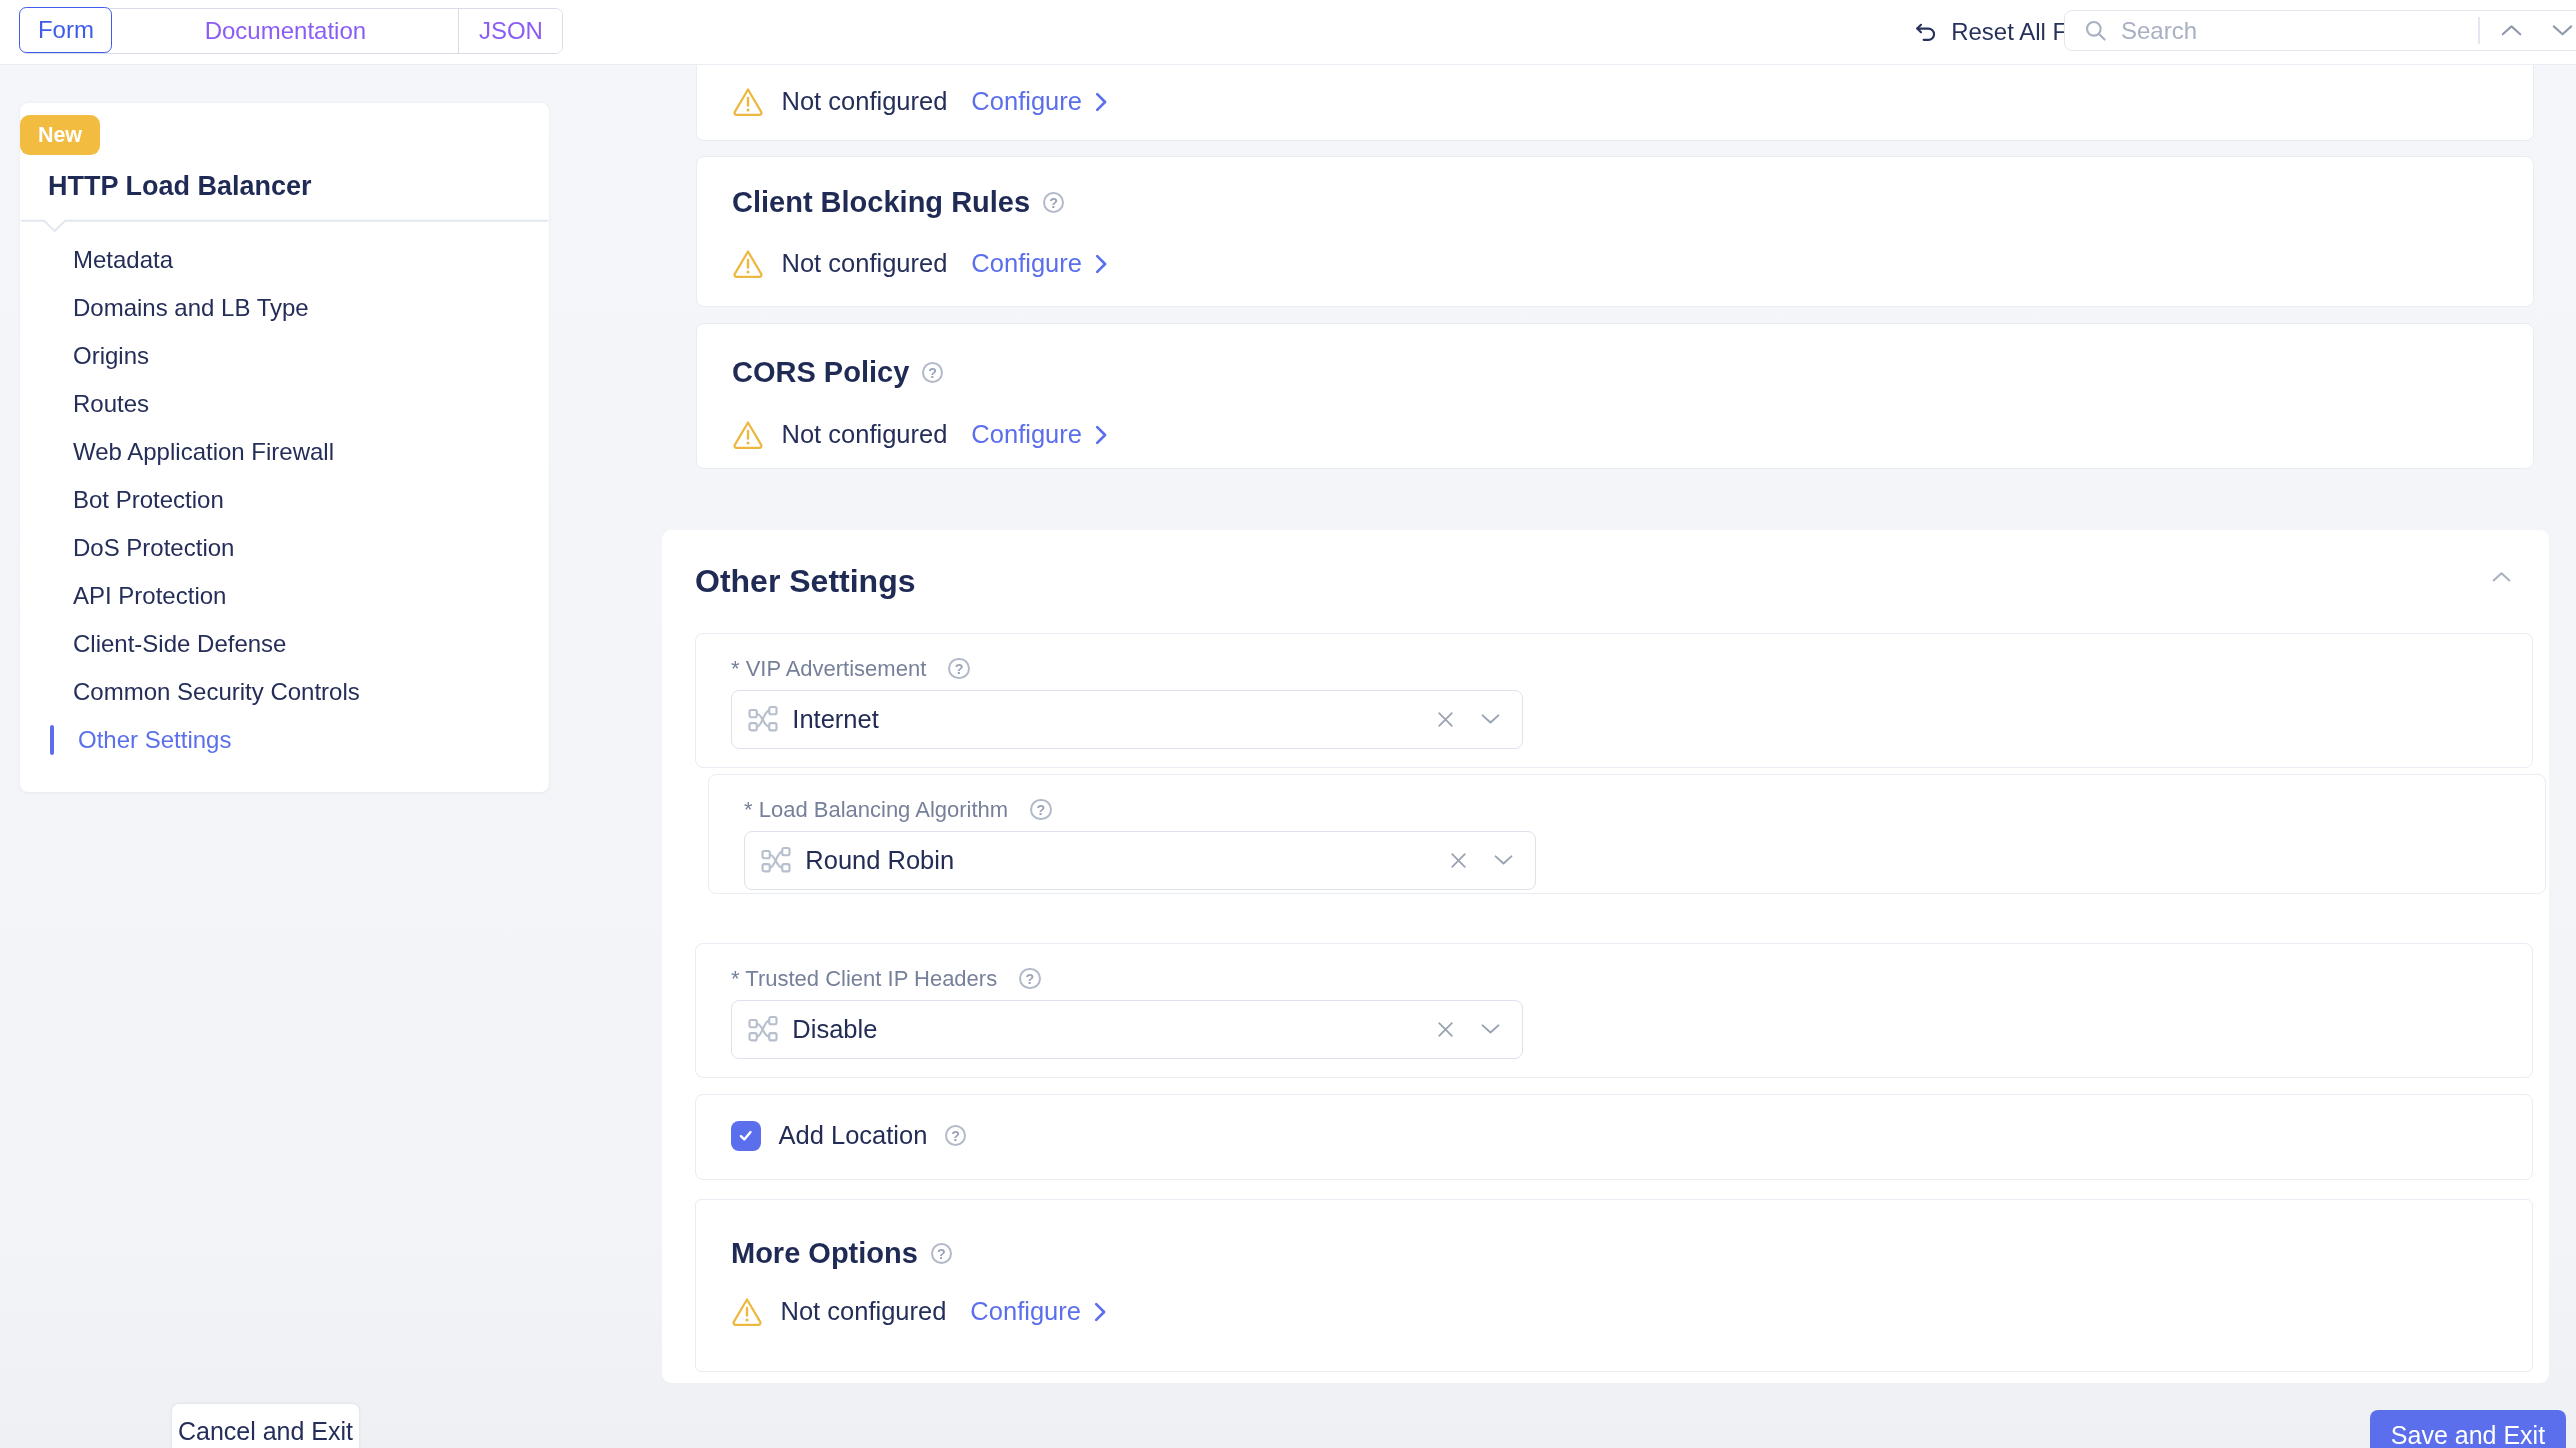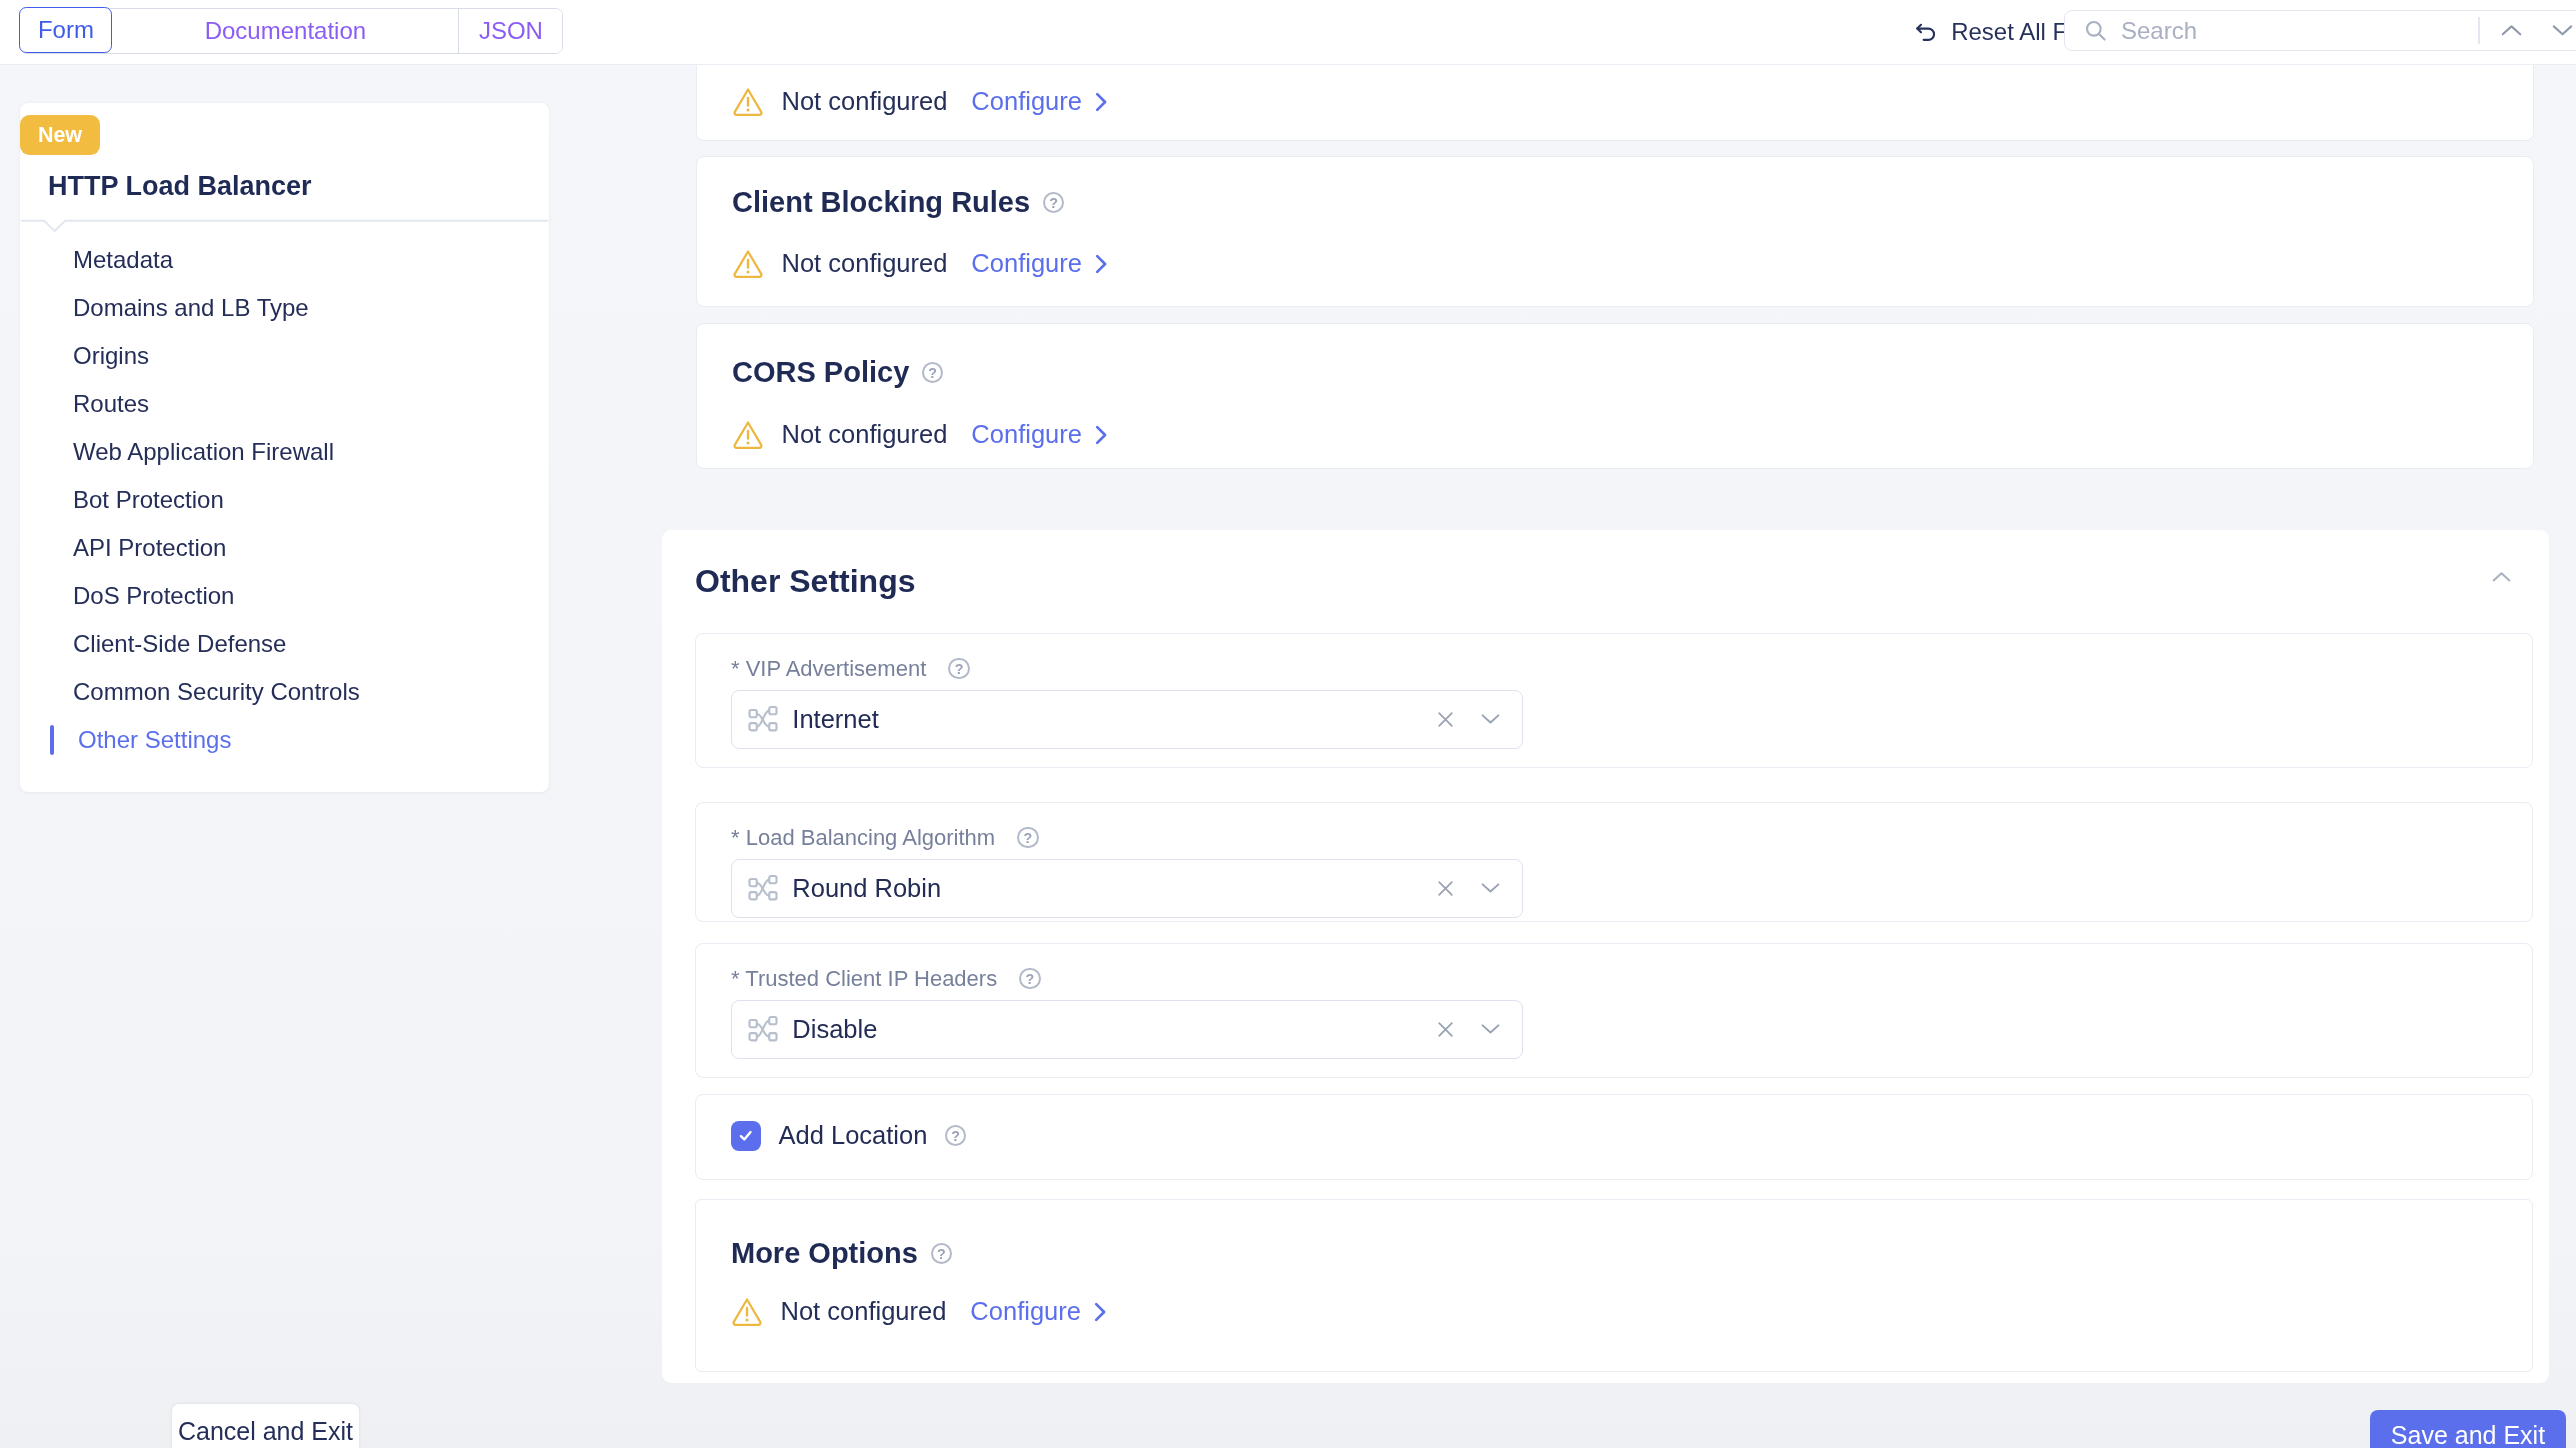--- a/index.html
+++ b/index.html
@@ -44,21 +44,21 @@
   #card-cbr .status-row{top:92px;}
   #card-cors .status-row{top:96px;}
   .status-text{font-size:25.5px;color:#242E58;margin-left:17.5px;}
   .configure{display:flex;align-items:center;gap:12px;margin-left:24px;font-size:25.5px;color:#5B6FEC;cursor:pointer;}
   
   .section{position:absolute;left:662px;top:530px;width:1887px;height:853px;background:#fff;border-radius:9.6px;}
   .sec-title{position:absolute;left:33px;top:33px;font-size:32px;font-weight:700;color:#1F2A55;}
   .collapse{position:absolute;right:38px;top:41px;cursor:pointer;}
   .field-card{position:absolute;left:33px;width:1838px;background:#fff;border:1.6px solid #E9ECF2;border-radius:8px;box-sizing:border-box;}
   #f-vip{top:103px;height:135px;}
-  #f-lb{top:272px;height:120px;}
+  #f-lb{top:244px;height:120px;margin-left:13px;}
   #f-ip{top:413px;height:135px;}
   #f-loc{top:564px;height:86px;}
   #f-more{top:669px;height:173px;border-radius:6px;}
   .field-label{position:absolute;left:35px;top:21.5px;display:flex;align-items:center;gap:22px;font-size:22px;color:#76809A;}
   .select{position:absolute;left:35px;top:56px;width:792px;height:59px;border:1.6px solid #DDE2EC;border-radius:8px;background:#fff;display:flex;align-items:center;gap:14.3px;padding:0 21px 0 16px;box-sizing:border-box;cursor:pointer;}
   .select .value{flex:1;font-size:25.5px;color:#222C55;}
   .select .icon-gap{margin-left:11px;}
   .check-row{position:absolute;left:35px;top:25.5px;display:flex;align-items:center;gap:17.5px;}
   .checkbox{width:30px;height:30px;border-radius:8px;background:#5B6FEC;display:flex;align-items:center;justify-content:center;cursor:pointer;flex:0 0 auto;}
   .check-label{font-size:25.5px;color:#222C55;text-align:center;}
@@ -119,22 +119,22 @@
   <svg class="notch" width="529" height="16" viewBox="0 0 665 20">
       <path d="M1 2 H30 L43.5 15 L57 2 H664" fill="none" stroke="#E2E6EE" stroke-width="2.5" stroke-linejoin="round"></path>
     </svg>
   <div class="sidenav">
     <div class="nav-item">Metadata</div>
     <div class="nav-item">Domains and LB Type</div>
     <div class="nav-item">Origins</div>
     <div class="nav-item">Routes</div>
     <div class="nav-item">Web Application Firewall</div>
     <div class="nav-item">Bot Protection</div>
+    <div class="nav-item">DoS Protection</div>
     <div class="nav-item">API Protection</div>
-    <div class="nav-item">DoS Protection</div>
     <div class="nav-item">Client-Side Defense</div>
     <div class="nav-item">Common Security Controls</div>
     <div class="nav-item active">Other Settings</div>
   </div>
 </div>
 
 <div class="card" id="card-top">
   <div class="status-row">
     <span style="display:flex;">
       <svg width="32" height="29" viewBox="0 0 40 36" fill="none">

